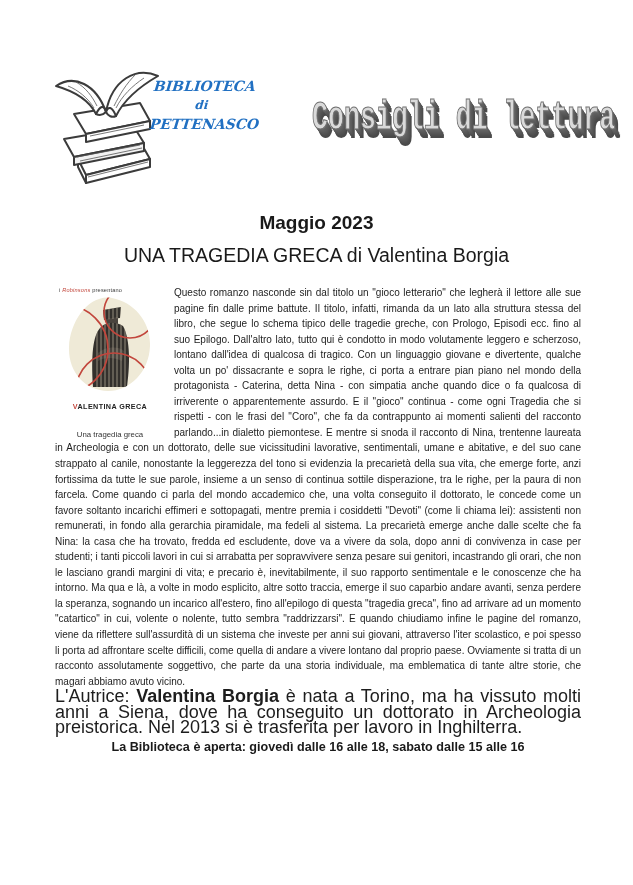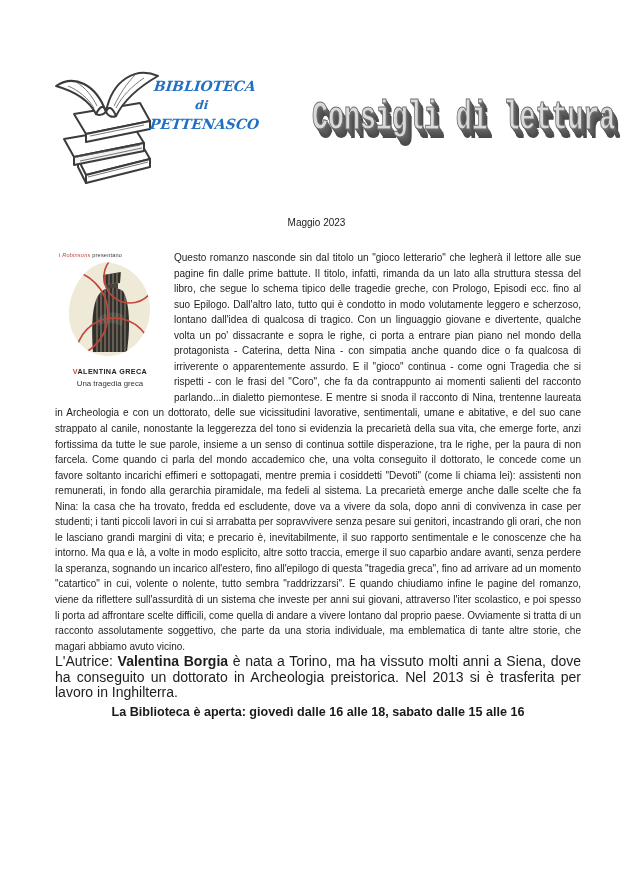--- a/index.html
+++ b/index.html
@@ -21,37 +21,37 @@
   .wordart{
     position:absolute;left:312px;top:96px;
     font-family:"Liberation Mono",monospace;font-weight:bold;font-size:40px;line-height:46px;
     white-space:nowrap;color:#dadada;
     -webkit-text-stroke:1.1px #6f6f6f;
     text-shadow:1px 1px 0 #666,2px 2px 0 #616161,3px 3px 0 #5d5d5d,4px 4px 0 #595959,
                 5px 5px 0 #555,6px 6px 0 #515151,7px 7px 0 #4d4d4d,8px 9px 0 #4a4a4a;
     transform:scaleX(0.665);transform-origin:left top;
   }
   
-  .date-heading{margin:213px 0 0 0;text-align:center;font-size:10px;line-height:20px;font-weight:normal;color:#1a1a1a;}
+  .date-heading{margin:213px 0 0 0;text-align:center;font-size:19px;line-height:20px;font-weight:bold;color:#1a1a1a;}
   .main-title{margin:9px 0 0 0;text-align:center;font-size:19.5px;line-height:26px;font-weight:normal;color:#1a1a1a;}
   
   .content{margin:17px 52px 0 55px;}
   .review{font-size:10px;line-height:15.55px;text-align:justify;color:#1d1d1d;}
   
   .cover{
     float:left;width:106px;height:147px;margin:1px 11px 2px 2px;
     background:#ffffff;text-align:center;
   }
   .cover-imprint{font-size:5.6px;line-height:8px;text-align:left;color:#3c3c3c;margin:0 0 1px 2px;letter-spacing:0.2px;}
   .cover-imprint .series{color:#c2463c;font-style:italic;}
   .cover-author{font-size:7.2px;font-weight:bold;letter-spacing:0.4px;color:#222;margin-top:3px;}
   .cover-author .initial{color:#c2463c;}
-  .cover-title{font-size:7.8px;color:#333;margin-top:3px;}
+  .cover-title{font-size:7.8px;color:#333;margin-top:19px;}
   
-  .author-note{font-size:14px;line-height:15.55px;text-align:justify;color:#1d1d1d;}
+  .author-note{font-size:18px;line-height:15.55px;text-align:justify;color:#1d1d1d;}
   .footer-hours{margin-top:4px;text-align:center;font-size:12.6px;font-weight:bold;color:#1a1a1a;}
   b.auth{font-weight:bold;}
 </style>
 </head>
 <body>
 
 <div class="page">
 
   <div class="logo-wrap">
     <span class="logo-art">
@@ -89,20 +89,21 @@
     <span class="logo-text">
       <div class="l1">BIBLIOTECA</div>
       <div class="l2">di</div>
       <div class="l3">PETTENASCO</div>
     </span>
   </div>
 
   <div class="wordart">Consigli di lettura</div>
 
   <div class="date-heading">Maggio 2023</div>
+  <div class="main-title">UNA TRAGEDIA GRECA di Valentina Borgia</div>
 
   <div class="content">
 
     <div class="cover">
       <div class="cover-imprint">
         <span>i </span><span class="series">Robinsons</span><span> presentano</span>
       </div>
       <span>
         <svg width="96" height="100" viewBox="0 0 96 100">
           <defs>

